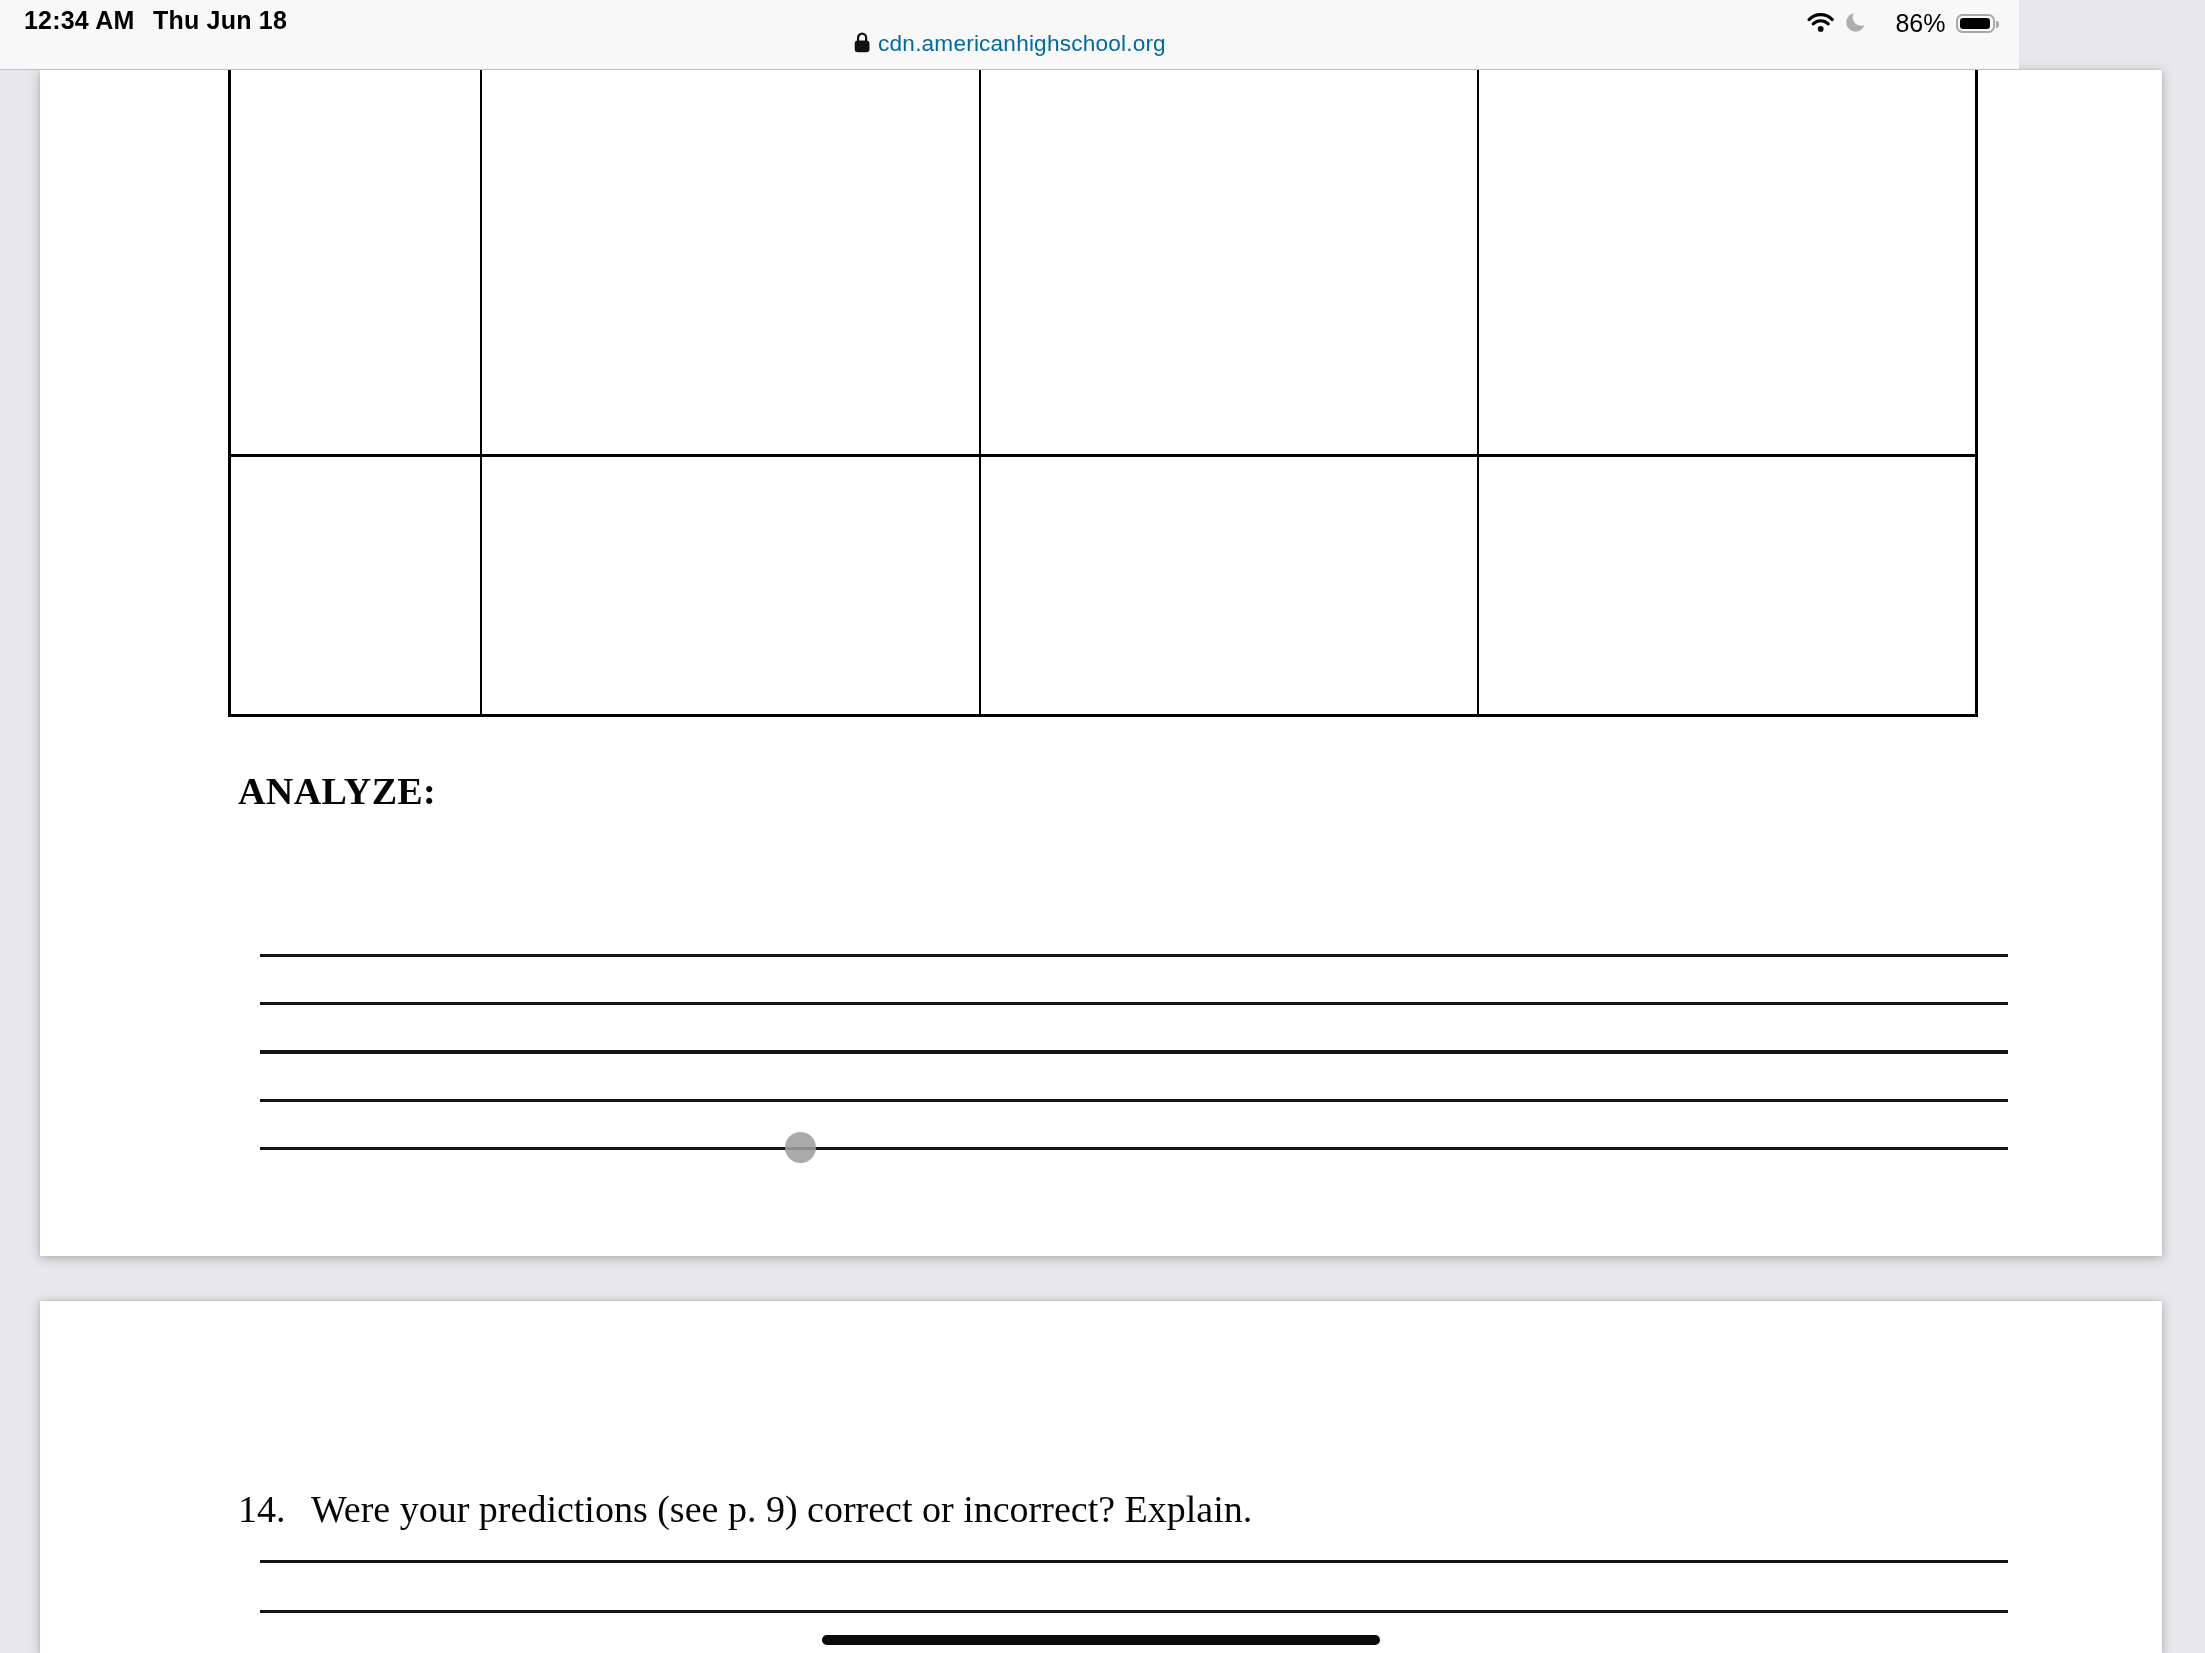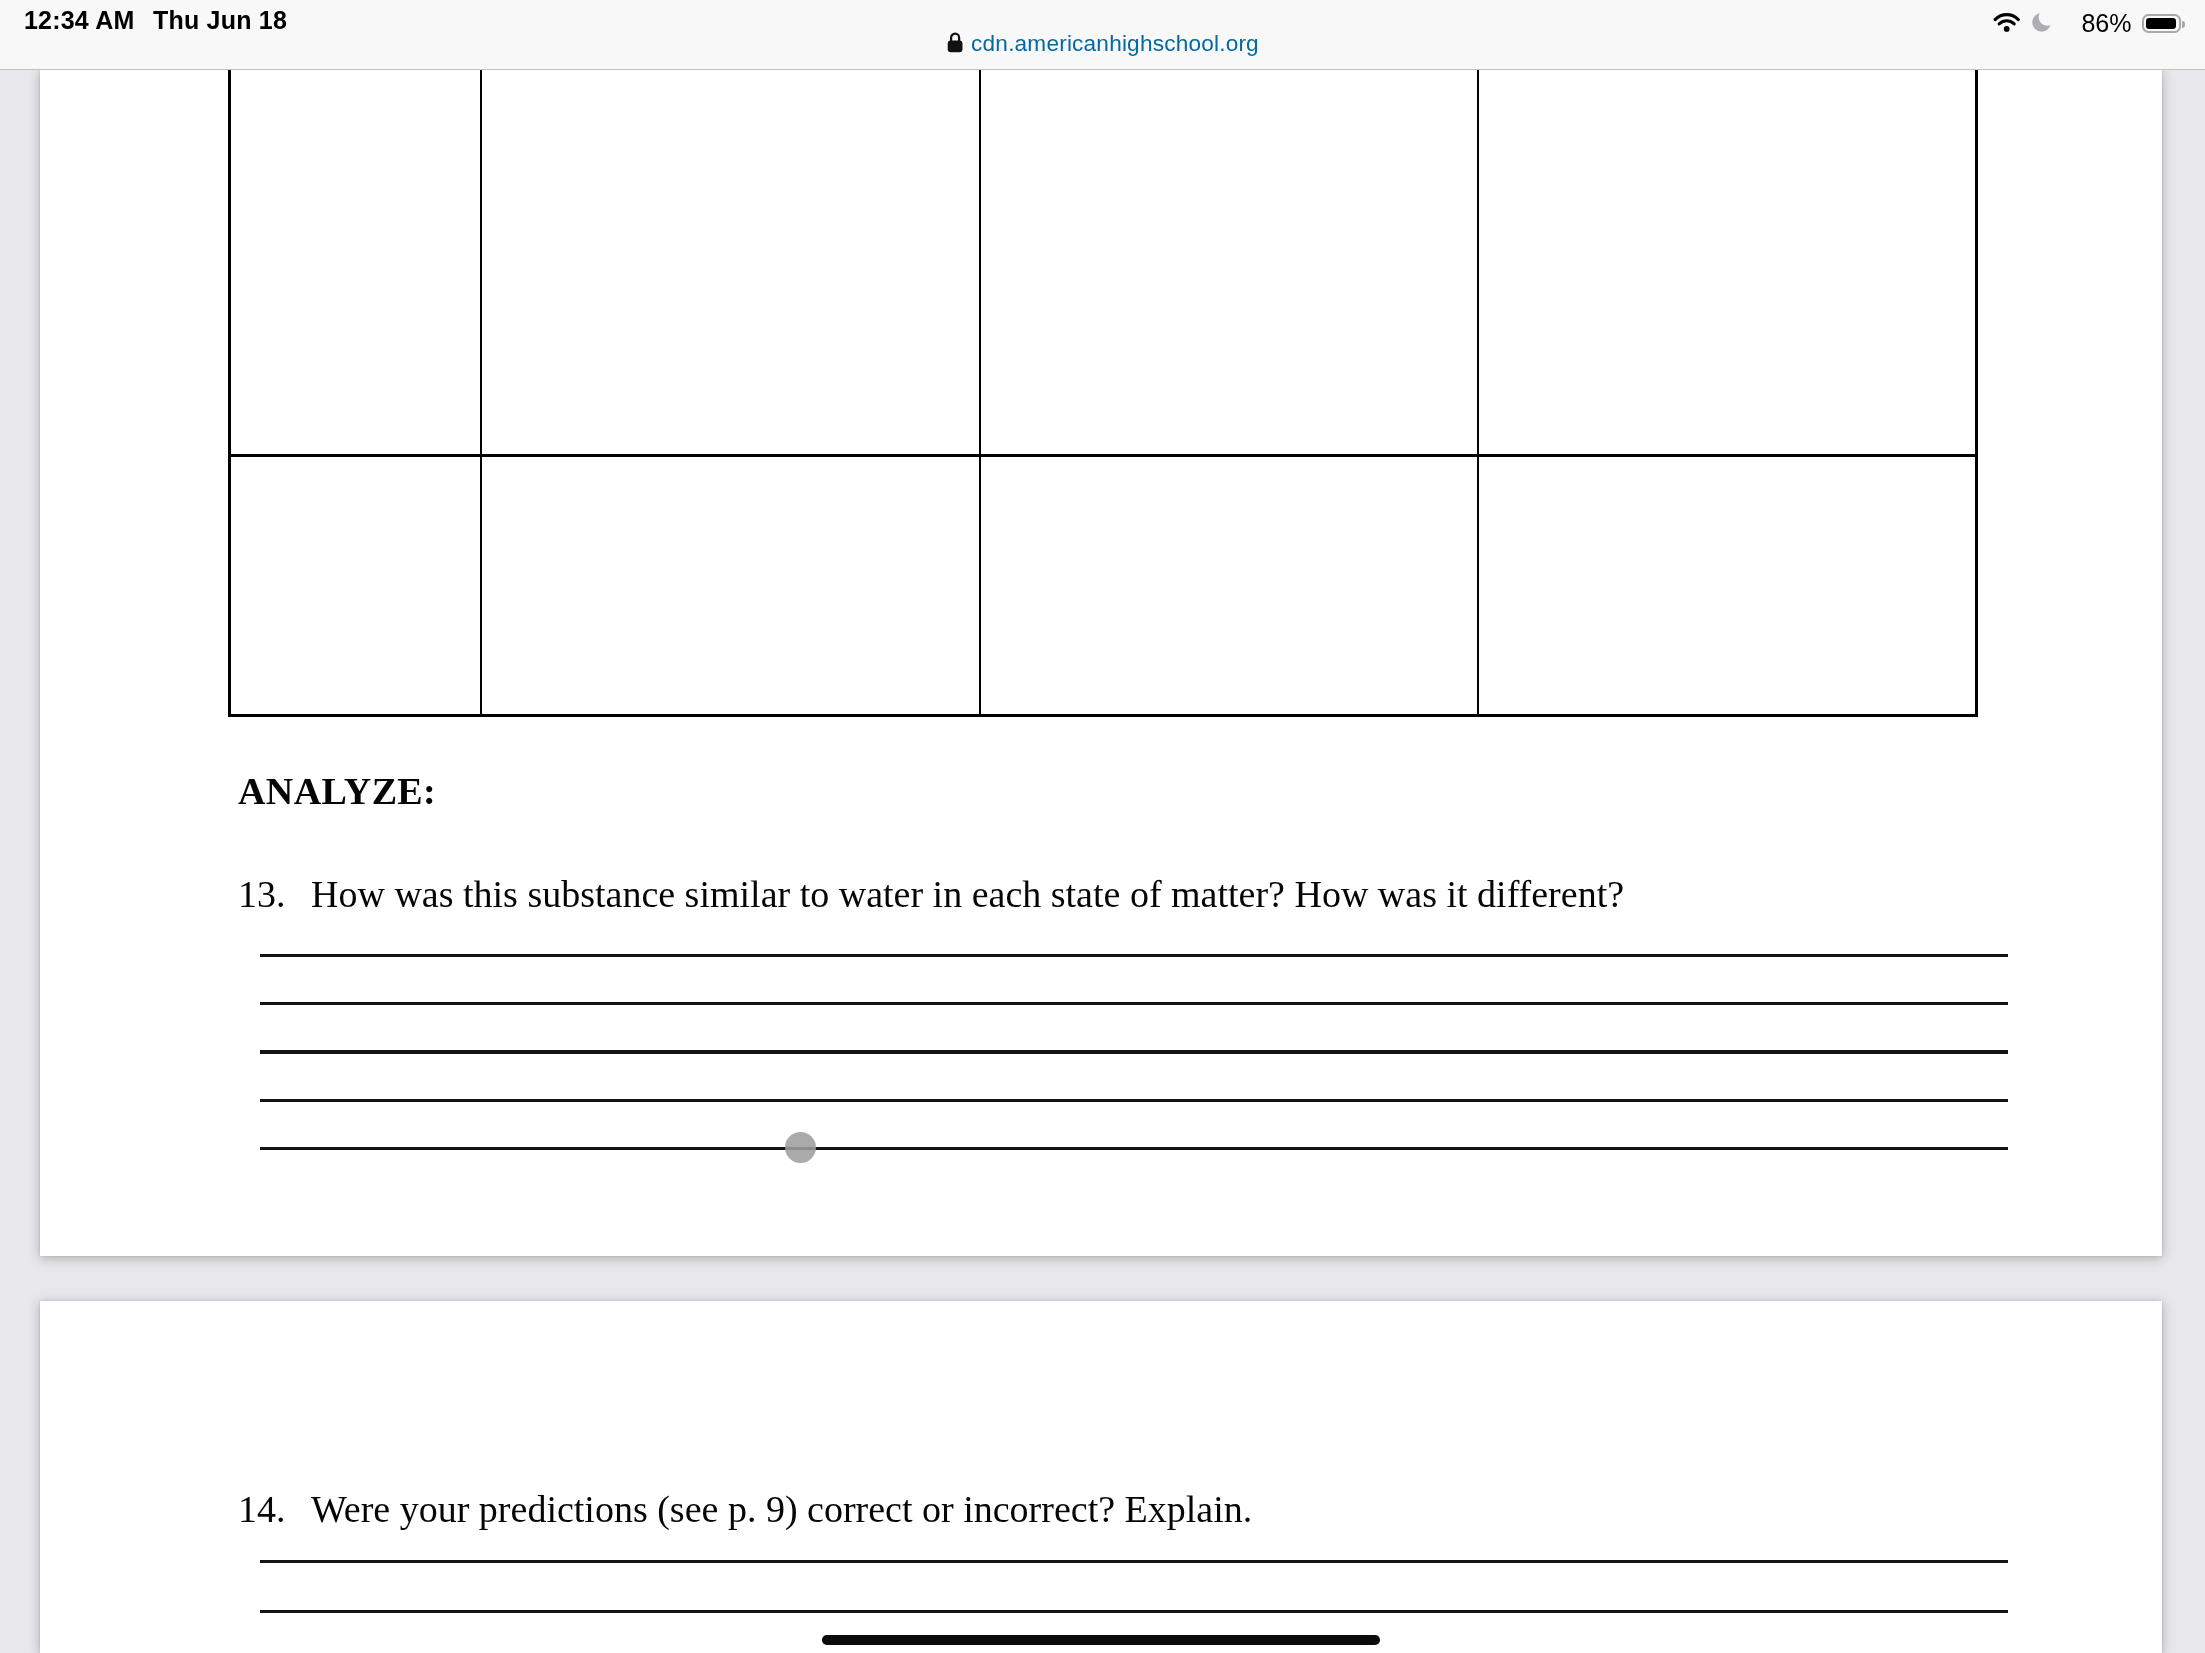--- a/index.html
+++ b/index.html
@@ -2,21 +2,21 @@
 <html style="font-size:13px"><head>
 <meta charset="utf-8">
 <style>
   html,body{margin:0;padding:0;background:#333;}
   #screen{
     position:relative;width:2205px;height:1653px;overflow:hidden;
     background:#e8e8ec;font-family:"Liberation Sans",sans-serif;cursor:default;
   }
   
   .topbar{
-    position:absolute;left:0;top:0;width:2205px;height:69px;
+    position:absolute;left:0;top:0;width:2019px;height:69px;
     background:#f8f8f8;border-bottom:1.6px solid rgba(0,0,0,0.22);z-index:40;
   }
   .time-group{position:absolute;left:24px;top:5.7px;display:flex;gap:18.6px;
     font-size:25px;font-weight:600;color:#000;letter-spacing:0.2px;}
   .right-group{position:absolute;right:24px;top:9px;display:flex;align-items:center;gap:10.5px;}
   .batt-pct{font-size:25px;font-weight:500;color:#000;margin-left:18px;}
   .battery{position:relative;width:39px;height:18.6px;border:2.4px solid #a7a7ac;border-radius:6.5px;box-sizing:border-box;}
   .battery .fill{position:absolute;left:1.6px;top:1.6px;bottom:1.6px;width:86%;background:#000;border-radius:3.2px;}
   .battery .tip{position:absolute;right:-5.7px;top:4.8px;width:3.2px;height:7.3px;background:#a7a7ac;border-radius:0 2.4px 2.4px 0;}
   .urlbar{
@@ -112,24 +112,20 @@
 
   <div class="wtable">
     <div class="vline v1"></div>
     <div class="vline v2"></div>
     <div class="vline v3"></div>
     <div class="hline"></div>
   </div>
 
   <div class="analyze doc-serif">ANALYZE:</div>
 
-  <div class="question doc-serif" id="q13">
-    <span class="q-num">13.</span>
-    <span>How was this substance similar to water in each state of matter? How was it different?</span>
-  </div>
   <div class="answer-lines" id="lines13">
       <div class="answer-line"></div>
       <div class="answer-line"></div>
       <div class="answer-line"></div>
       <div class="answer-line"></div>
       <div class="answer-line"></div>
     </div>
 
   <div class="scroll-dot"></div>
 

